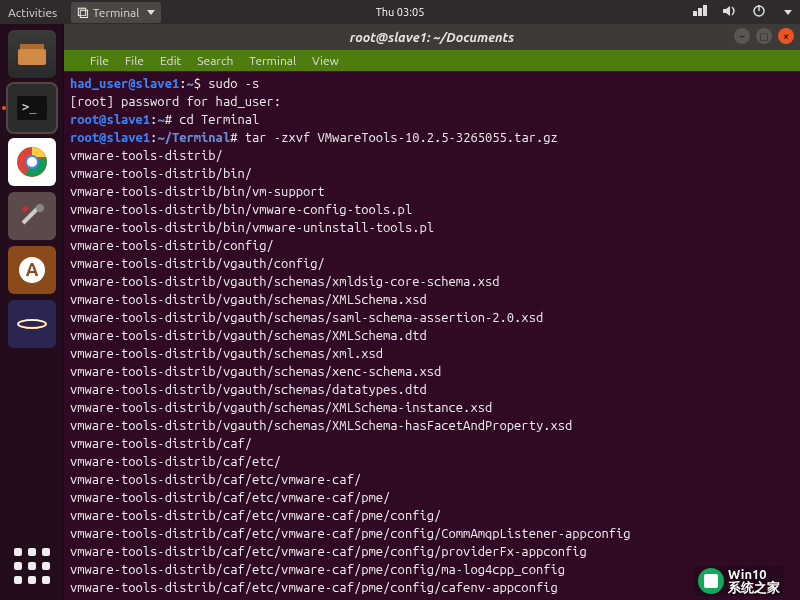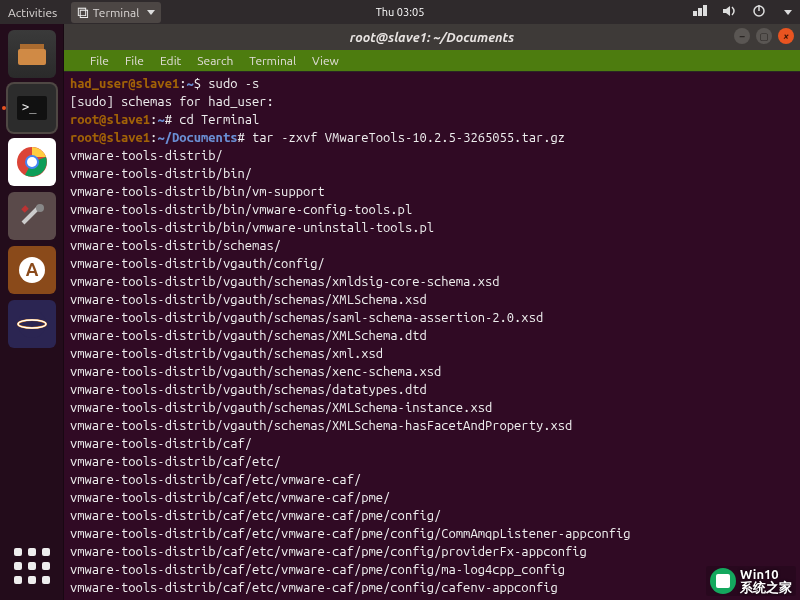--- a/index.html
+++ b/index.html
@@ -99,27 +99,27 @@
   }
 
   .term-body {
     flex:1; overflow:hidden;
     padding:2px 6px;
     font-family:"Ubuntu Mono","DejaVu Sans Mono",monospace;
     font-size:13px; line-height:18px;
     color:#e8e4e8;
     white-space:pre;
   }
-  .term-body .g { color:#a16207; font-weight:bold; } 
+  .term-body .g { color:#3b82f6; font-weight:bold; } 
   .term-body .b { color:#6a8fd4; font-weight:bold; } 
   .term-body .w { color:#eee; }
 
   
   .watermark {
-    position:absolute; right:4px; bottom:4px;
+    position:absolute; right:16px; bottom:4px;
     display:flex; align-items:center; gap:4px;
     color:#fff; font-size:13px; text-shadow:0 0 3px #000;
     background:rgba(0,0,0,0.15);
     padding:2px 4px; border-radius:2px;
   }
   .watermark .logo {
     width:26px;height:26px;border-radius:50%;background:#14a85e;
     display:flex;align-items:center;justify-content:center;
   }
   .watermark .logo::before {
@@ -237,29 +237,29 @@
   </div>
   <div class="menubar">
     <span>File</span>
     <span>File</span>
     <span>Edit</span>
     <span>Search</span>
     <span>Terminal</span>
     <span>View</span>
   </div>
   <div class="term-body" id="term-body"><span class="g">had_user@slave1</span><span class="w">:</span><span class="b">~</span><span class="w">$ </span><span class="w">sudo -s</span>
-<span class="w">[sudo] schemas for had_user:</span>
+<span class="w">[root] password for had_user:</span>
 <span class="g">root@slave1</span><span class="w">:</span><span class="b">~</span><span class="w"># </span><span class="w">cd Terminal</span>
-<span class="g">root@slave1</span><span class="w">:</span><span class="b">~/Documents</span><span class="w"># </span><span class="w">tar -zxvf VMwareTools-10.2.5-3265055.tar.gz</span>
+<span class="g">root@slave1</span><span class="w">:</span><span class="b">~/Terminal</span><span class="w"># </span><span class="w">tar -zxvf VMwareTools-10.2.5-3265055.tar.gz</span>
 <span class="w">vmware-tools-distrib/</span>
 <span class="w">vmware-tools-distrib/bin/</span>
 <span class="w">vmware-tools-distrib/bin/vm-support</span>
 <span class="w">vmware-tools-distrib/bin/vmware-config-tools.pl</span>
 <span class="w">vmware-tools-distrib/bin/vmware-uninstall-tools.pl</span>
-<span class="w">vmware-tools-distrib/schemas/</span>
+<span class="w">vmware-tools-distrib/config/</span>
 <span class="w">vmware-tools-distrib/vgauth/config/</span>
 <span class="w">vmware-tools-distrib/vgauth/schemas/xmldsig-core-schema.xsd</span>
 <span class="w">vmware-tools-distrib/vgauth/schemas/XMLSchema.xsd</span>
 <span class="w">vmware-tools-distrib/vgauth/schemas/saml-schema-assertion-2.0.xsd</span>
 <span class="w">vmware-tools-distrib/vgauth/schemas/XMLSchema.dtd</span>
 <span class="w">vmware-tools-distrib/vgauth/schemas/xml.xsd</span>
 <span class="w">vmware-tools-distrib/vgauth/schemas/xenc-schema.xsd</span>
 <span class="w">vmware-tools-distrib/vgauth/schemas/datatypes.dtd</span>
 <span class="w">vmware-tools-distrib/vgauth/schemas/XMLSchema-instance.xsd</span>
 <span class="w">vmware-tools-distrib/vgauth/schemas/XMLSchema-hasFacetAndProperty.xsd</span>

